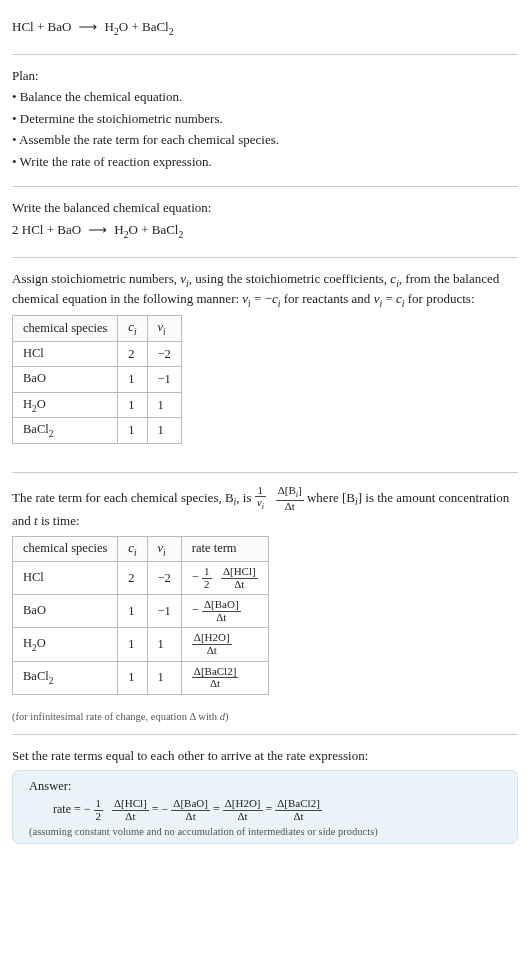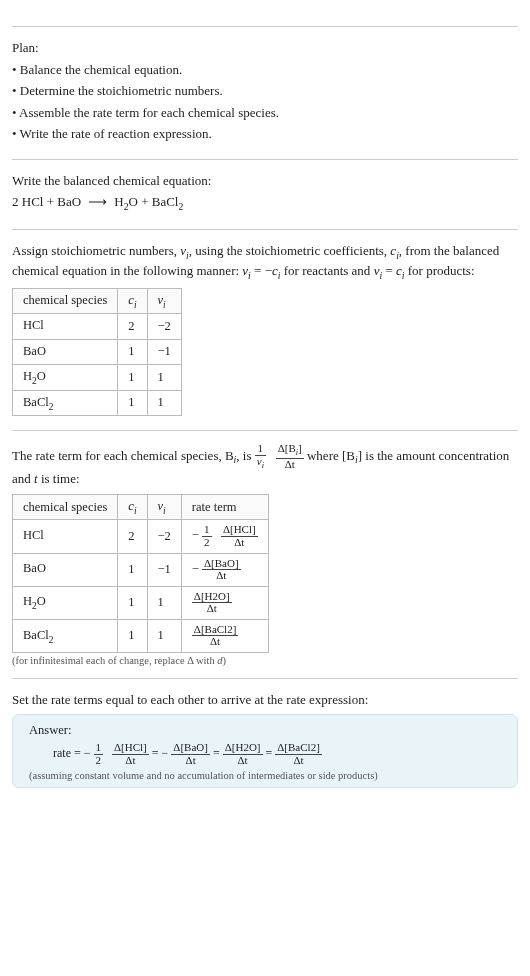--- a/index.html
+++ b/index.html
@@ -20,21 +20,21 @@
     border-top: 1px solid #ccc;
     margin: 2px 0;
   }
   .eq {
     font-family: Georgia, serif;
   }
   sub { font-size: 0.75em; }
   .italic { font-style: italic; }
   table.data {
     border-collapse: collapse;
-    margin: 6px 0 2px 0;
+    margin: 6px 0 16px 0;
   }
   table.data td, table.data th {
     border: 1px solid #bbb;
     padding: 4px 10px;
     font-weight: normal;
     text-align: left;
     font-size: 12.5px;
     vertical-align: middle;
   }
   table.data th { background: #fafafa; }
@@ -77,20 +77,25 @@
   }
   .arrow { padding: 0 4px; }
   .tight { margin: 0; }
   .para { margin: 4px 0; line-height: 1.35; }
   .subi { font-style: italic; }
 </style>
 </head>
 <body>
 
 <div class="section">
+  <div class="para eq">
+    <span>HCl + BaO</span>
+    <span class="arrow">⟶</span>
+    <span><span>H</span><sub>2</sub><span>O + BaCl</span><sub>2</sub></span>
+  </div>
 </div>
 
 <hr class="sep">
 
 <div class="section">
   <div class="para">Plan:</div>
   <div class="para tight">• Balance the chemical equation.</div>
   <div class="para tight">• Determine the stoichiometric numbers.</div>
   <div class="para tight">• Assemble the rate term for each chemical species.</div>
   <div class="para tight">• Write the rate of reaction expression.</div>
@@ -206,21 +211,21 @@
       <td><span>BaCl</span><sub>2</sub><span></span></td>
       <td>1</td>
       <td>1</td>
       <td class="rate-cell">
         <span class="frac"><span class="num">Δ[BaCl2]</span><span class="den">Δt</span></span>
       </td>
     </tr>
   </tbody>
     </table>
   <div class="footnote">
-    <span>(for infinitesimal each of change, replace Δ with </span><span class="italic">d</span><span>)</span>
+    <span>(for infinitesimal rate of change, equation Δ with </span><span class="italic">d</span><span>)</span>
   </div>
 </div>
 
 <hr class="sep">
 
 <div class="section">
   <div class="para">Set the rate terms equal to each other to arrive at the rate expression:</div>
   <div class="answer-box">
     <div class="ans-label">Answer:</div>
     <div class="ans-eq">

